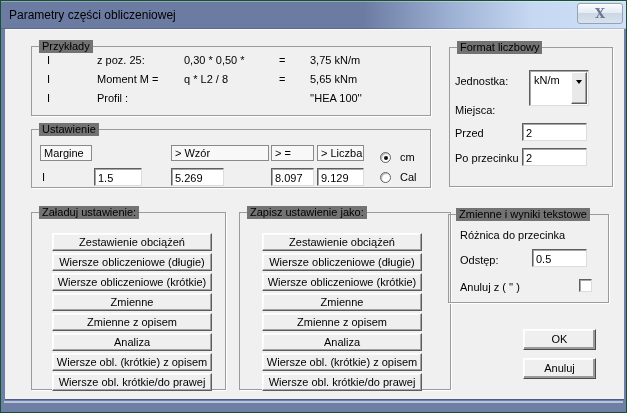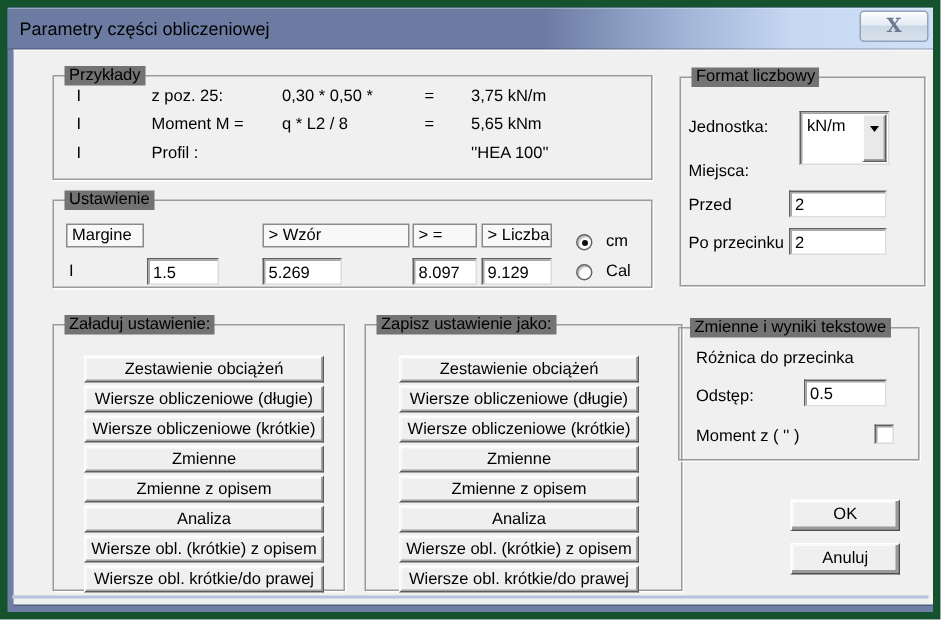--- a/index.html
+++ b/index.html
@@ -1,20 +1,20 @@
 <!DOCTYPE html>
 <html><head>
 <meta charset="utf-8">
 <style>
   * { box-sizing: border-box; margin: 0; padding: 0; }
   body { background:#d8d8d8; font-family:"Liberation Sans", sans-serif; }
   .window {
     position:relative; width:627px; height:413px;
     background:#6f7ea4;
-    border:5px solid #14532d;
+    border:1px solid #14532d;
     overflow:hidden;
   }
   .titlebar {
     position:absolute; left:0; top:0; right:0; height:28px;
     background:linear-gradient(90deg,#6c7ba2 0%,#6c7ba2 58%,#9db1d4 72%,#c6d8f2 85%,#cfe0f7 100%);
     box-shadow: inset 0 1px 0 rgba(255,255,255,0.30), inset 0 -1px 0 rgba(0,0,0,0.15);
   }
   .title {
     position:absolute; left:8px; top:7px;
     font-size:12px; color:#000; white-space:nowrap;
@@ -186,21 +186,21 @@
       <input class="sunken" style="left: 72px; top: 75px; width: 65px; height: 18px;" value="2">
       <span class="lbl" style="left:5px; top:104px;">Po przecinku</span>
       <input class="sunken" style="left: 72px; top: 100px; width: 65px; height: 18px;" value="2">
     </div>
 
     <div class="group" style="left:443px; top:185px; width:161px; height:89px;">
       <span class="group-label">Zmienne i wyniki tekstowe</span>
       <span class="lbl" style="left:11px; top:14px;">Różnica do przecinka</span>
       <span class="lbl" style="left:11px; top:39px;">Odstęp:</span>
       <input class="sunken" style="left: 83px; top: 34px; width: 55px; height: 18px;" value="0.5">
-      <span class="lbl" style="left:11px; top:66px;">Moment z ( '' )</span>
+      <span class="lbl" style="left:11px; top:66px;">Anuluj z ( '' )</span>
       <span class="checkbox" style="left:130px; top:64px;"></span>
     </div>
 
     <button class="btn3d btn-big" style="left:518px; top:300px; width:73px; height:21px;">OK</button>
     <button class="btn3d btn-big" style="left:518px; top:329px; width:73px; height:21px;">Anuluj</button>
 
   </div>
 
   <div class="frame-highlight"></div>
 </div>

